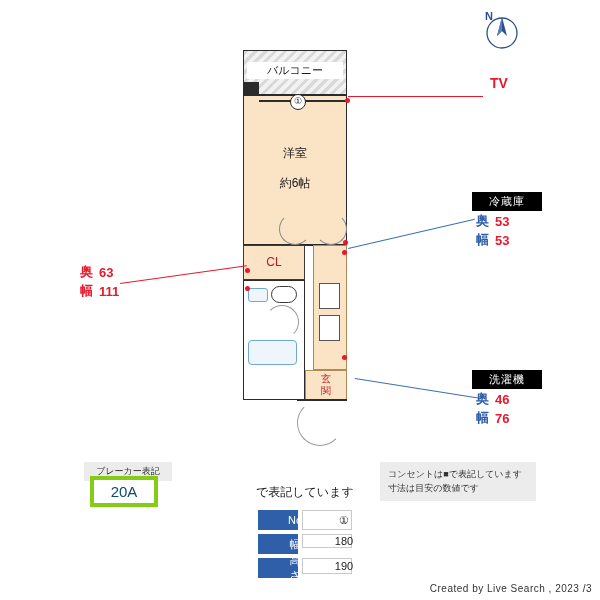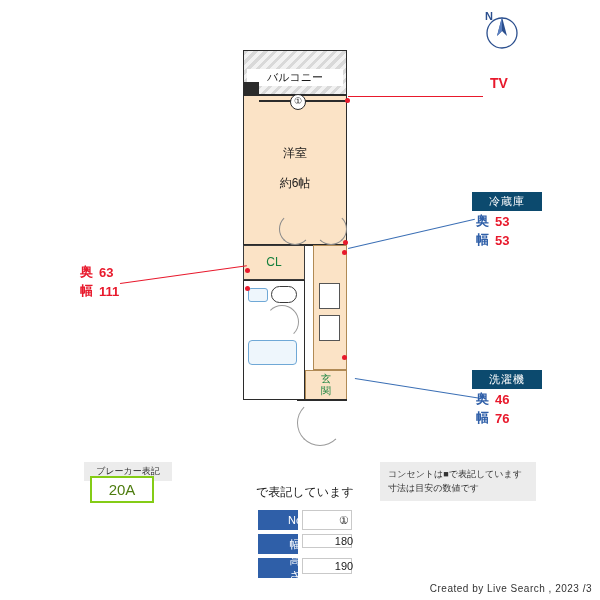--- a/index.html
+++ b/index.html
@@ -28,21 +28,21 @@
     border:1px solid #2b2b2b;
     box-sizing:border-box;
   }
   .balcony-label{
     position:absolute;left:0;right:0;top:10px;
     text-align:center;font-size:11px;color:#1a1a1a;
     background:#ffffff;margin:0 12px;padding:1px 0;
     border:0;
   }
 
-  .label-c{position:absolute;text-align:center;color:#15803d;}
+  .label-c{position:absolute;text-align:center;color:#b91c1c;}
 
   
   .circnum{
     position:absolute;width:14px;height:14px;border:1px solid #2b2b2b;border-radius:50%;
     font-size:9px;line-height:13px;text-align:center;background:#fff;color:#1a1a1a;
   }
 
   
   .door-arc{position:absolute;border:1px solid #6b6b6b;border-radius:50%;box-sizing:border-box;}
 
@@ -52,62 +52,62 @@
 
   
   .dot{position:absolute;width:5px;height:5px;background:#e8192c;border-radius:50%;}
 
   
   .lead{position:absolute;background:#3b6fb5;height:1px;transform-origin:0 0;}
   .lead-red{position:absolute;background:#e8192c;height:1px;transform-origin:0 0;}
 
   
   .boxhdr{
-    position:absolute;background:#0c4a6e;color:#fff;font-size:11px;
+    position:absolute;background:#000000;color:#fff;font-size:11px;
     text-align:center;padding:2px 6px;letter-spacing:1px;
   }
   .kv{position:absolute;display:flex;align-items:center;font-size:13px;}
   .kv .k{color:#2f5fa8;font-weight:bold;margin-right:6px;}
   .kv .v{color:#e8192c;font-weight:bold;}
   .kv-red .k{color:#e8192c;}
 
   
   #compass{position:absolute;left:480px;top:10px;width:45px;height:45px;}
 
   
   .tblcell{
     position:absolute;box-sizing:border-box;font-size:11px;
     display:flex;align-items:center;justify-content:center;padding-left:34px;
   }
   .cell-blue{background:#2f5fa8;color:#fff;}
   .cell-white{background:#fff;color:#1a1a1a;border:1px solid #c9c9c9;}
 
   .note{position:absolute;background:#ececec;color:#333;font-size:9px;line-height:1.5;padding:6px 8px;}
   .breaker-hdr{position:absolute;background:#ececec;color:#333;font-size:9px;padding:3px 8px;text-align:center;}
-  .breaker-val{position:absolute;border:2px solid #84cc16;background:#fff;font-size:15px;text-align:center;padding:3px 0;color:#4d7c0f;}
+  .breaker-val{position:absolute;border:4px solid #84cc16;background:#fff;font-size:15px;text-align:center;padding:3px 0;color:#0c4a6e;}
 
   .credit{position:absolute;right:8px;bottom:6px;font-size:10px;color:#333;letter-spacing:.5px;}
   .ttl{font-size:12px;color:#1a1a1a;}
 </style>
 </head>
 <body>
 
 <div id="compass">
   <svg width="45" height="45" viewBox="0 0 45 45">
     <circle cx="22" cy="23" r="15" fill="none" stroke="#2b4f8e" stroke-width="1.3"></circle>
     <polygon points="22,7 27,26 22,21 17,26" fill="#2b4f8e"></polygon>
     <polygon points="22,7 22,21 17,26" fill="#5a7fc0"></polygon>
   </svg>
   <span class="abs" style="left:5px;top:0px;font-size:11px;font-weight:bold;color:#2b4f8e;">N</span>
 </div>
 
 <div id="plan">
 
   <div class="balcony" style="left:8px;top:0px;width:104px;height:45px;"></div>
-  <div class="balcony-label" style="top:19px;">バルコニー</div>
+  <div class="balcony-label" style="top:12px;">バルコニー</div>
 
   <div class="wall" style="left:8px;top:32px;width:16px;height:18px;"></div>
 
   <div class="room-fill" style="left:8px;top:45px;width:104px;height:150px;"></div>
 
   <div class="thinline" style="left:24px;top:50px;width:88px;height:2px;background:#2b2b2b;"></div>
   <div class="circnum" style="left:55px;top:44px;">①</div>
 
   <div class="label-c ttl" style="left:8px;top:95px;width:104px;">洋室</div>
   <div class="label-c ttl" style="left:8px;top:125px;width:104px;">約6帖</div>

